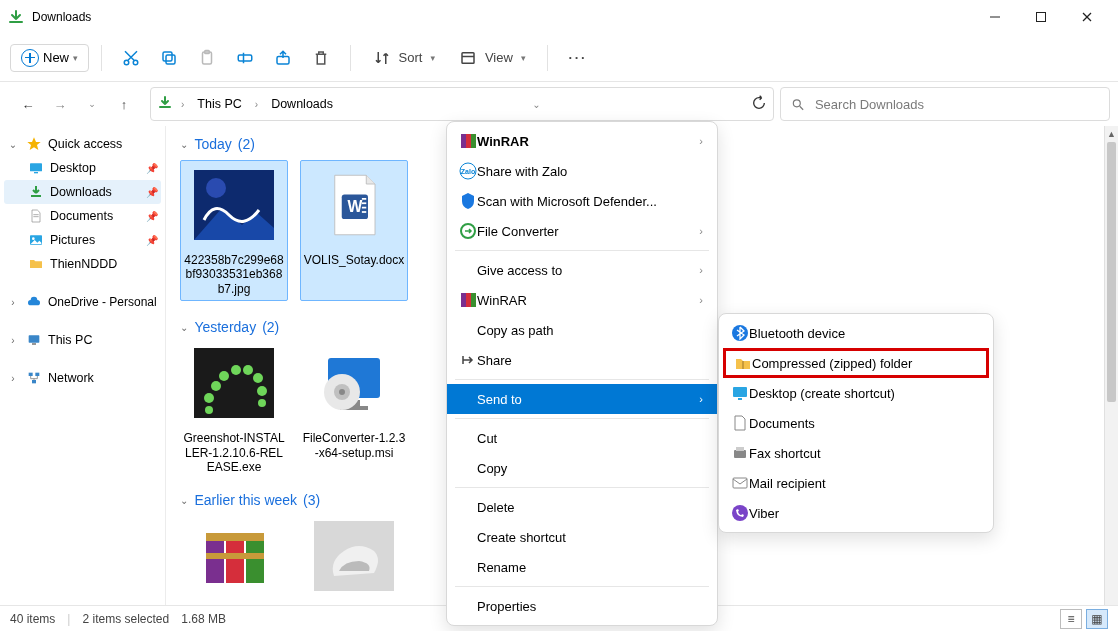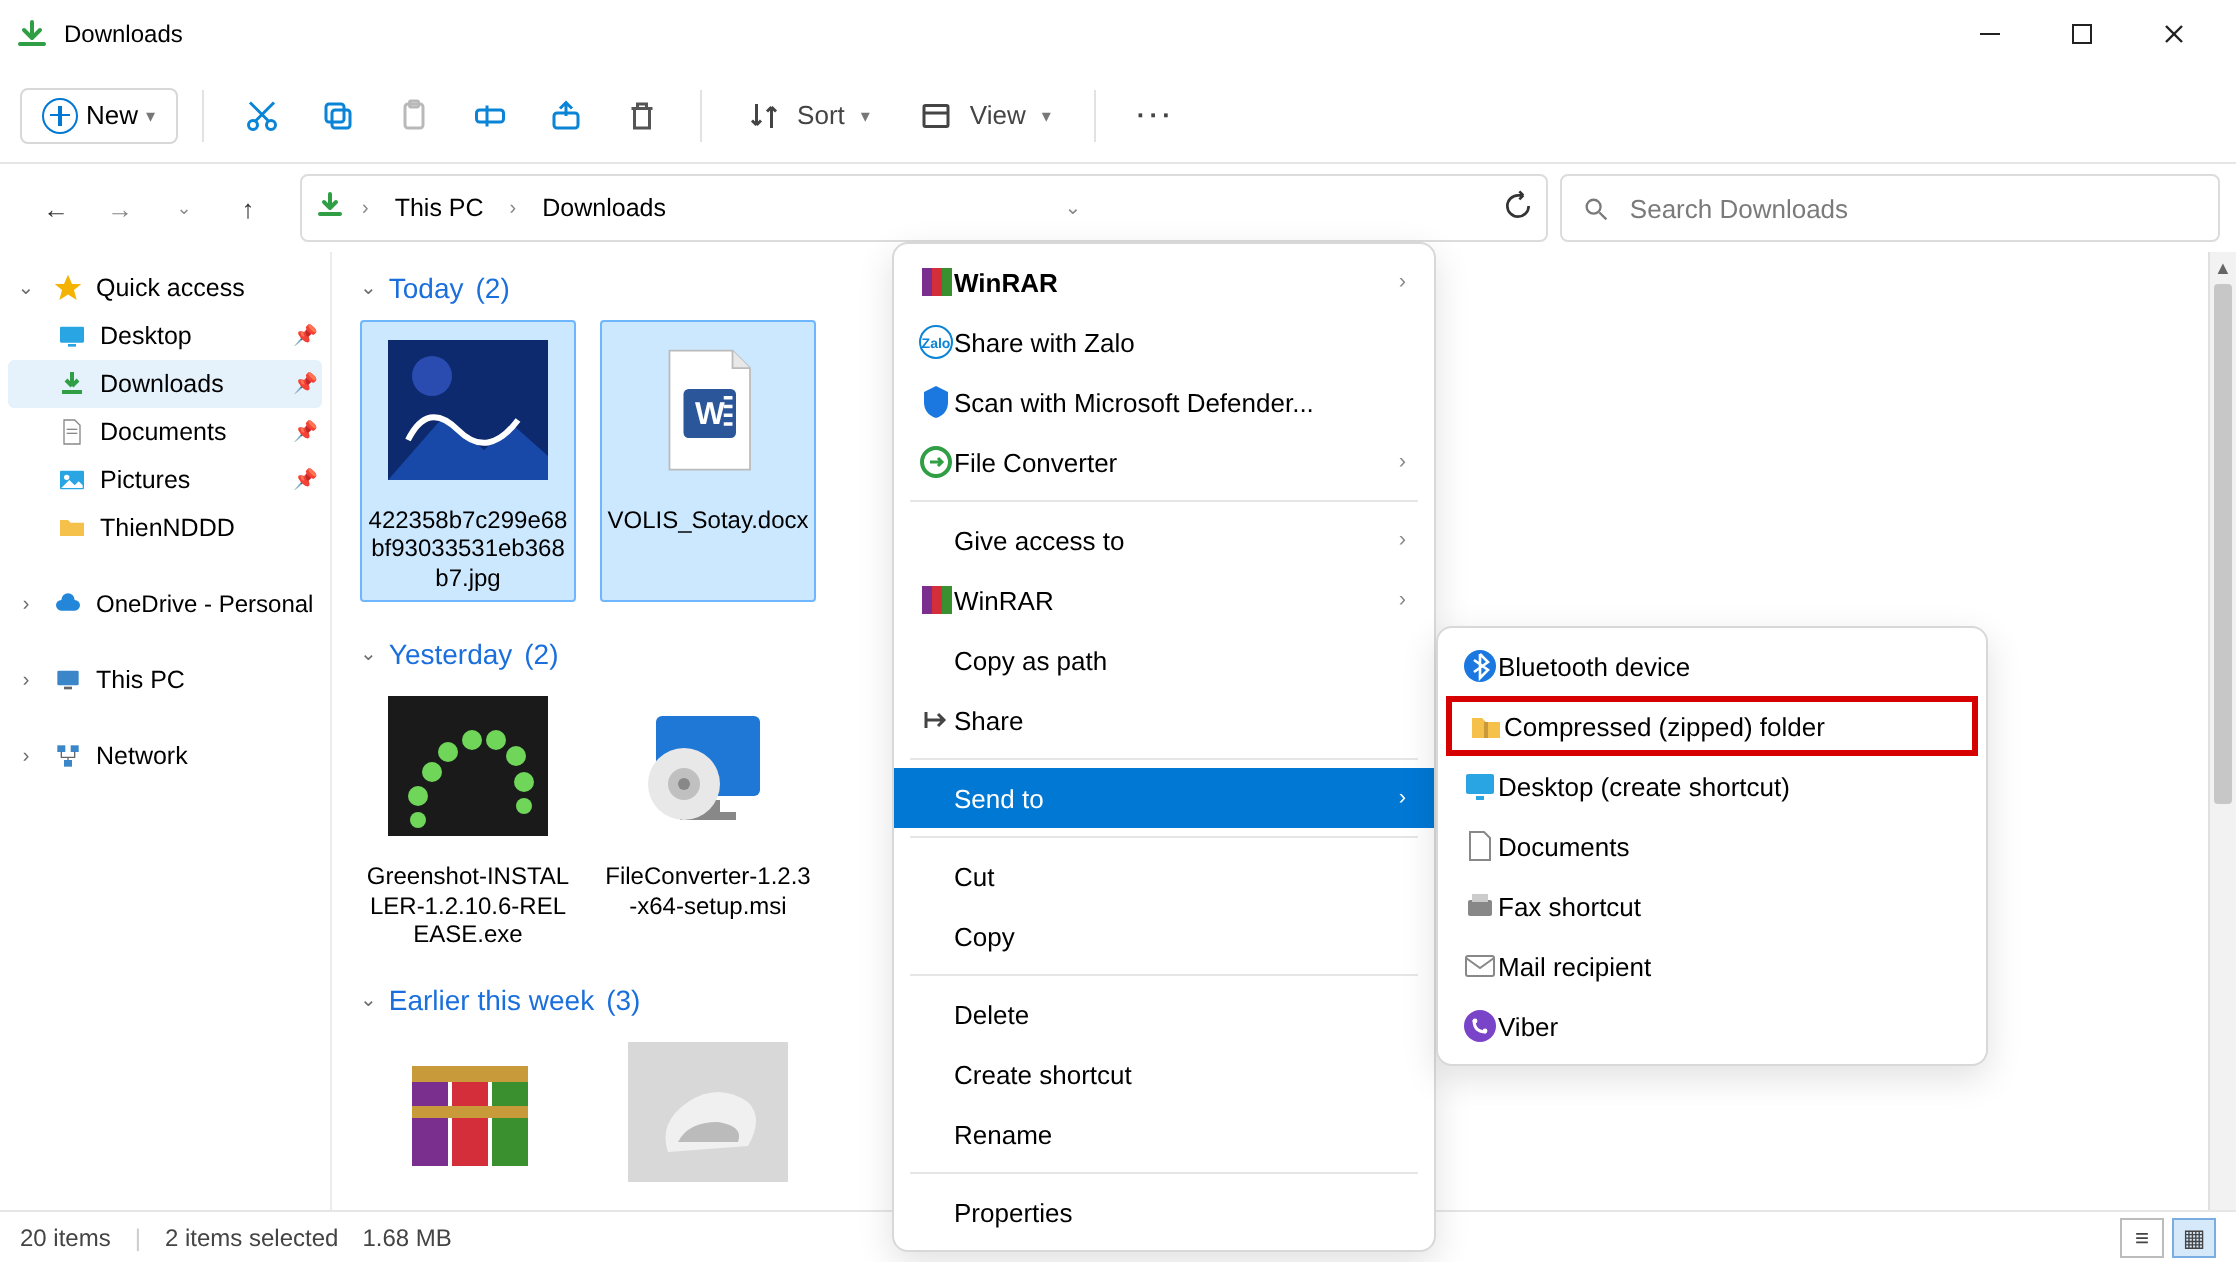--- a/index.html
+++ b/index.html
@@ -405,21 +405,21 @@
               <path d="M12 22 L28 22 L34 28 L12 28 Z" fill="#f5a70a"></path>
             </svg>
         </div>
       </div>
     </div>
 
   </div>
 </div>
 
 <div class="statusbar">
-  <span>20 items</span>
+  <span>40 items</span>
   <span style="color:#ccc">|</span>
   <span>2 items selected</span>
   <span>1.68 MB</span>
   <div class="view-icons">
     <div class="view-btn">≡</div>
     <div class="view-btn sel">▦</div>
   </div>
 </div>
 
 <div class="ctxmenu main-menu">

